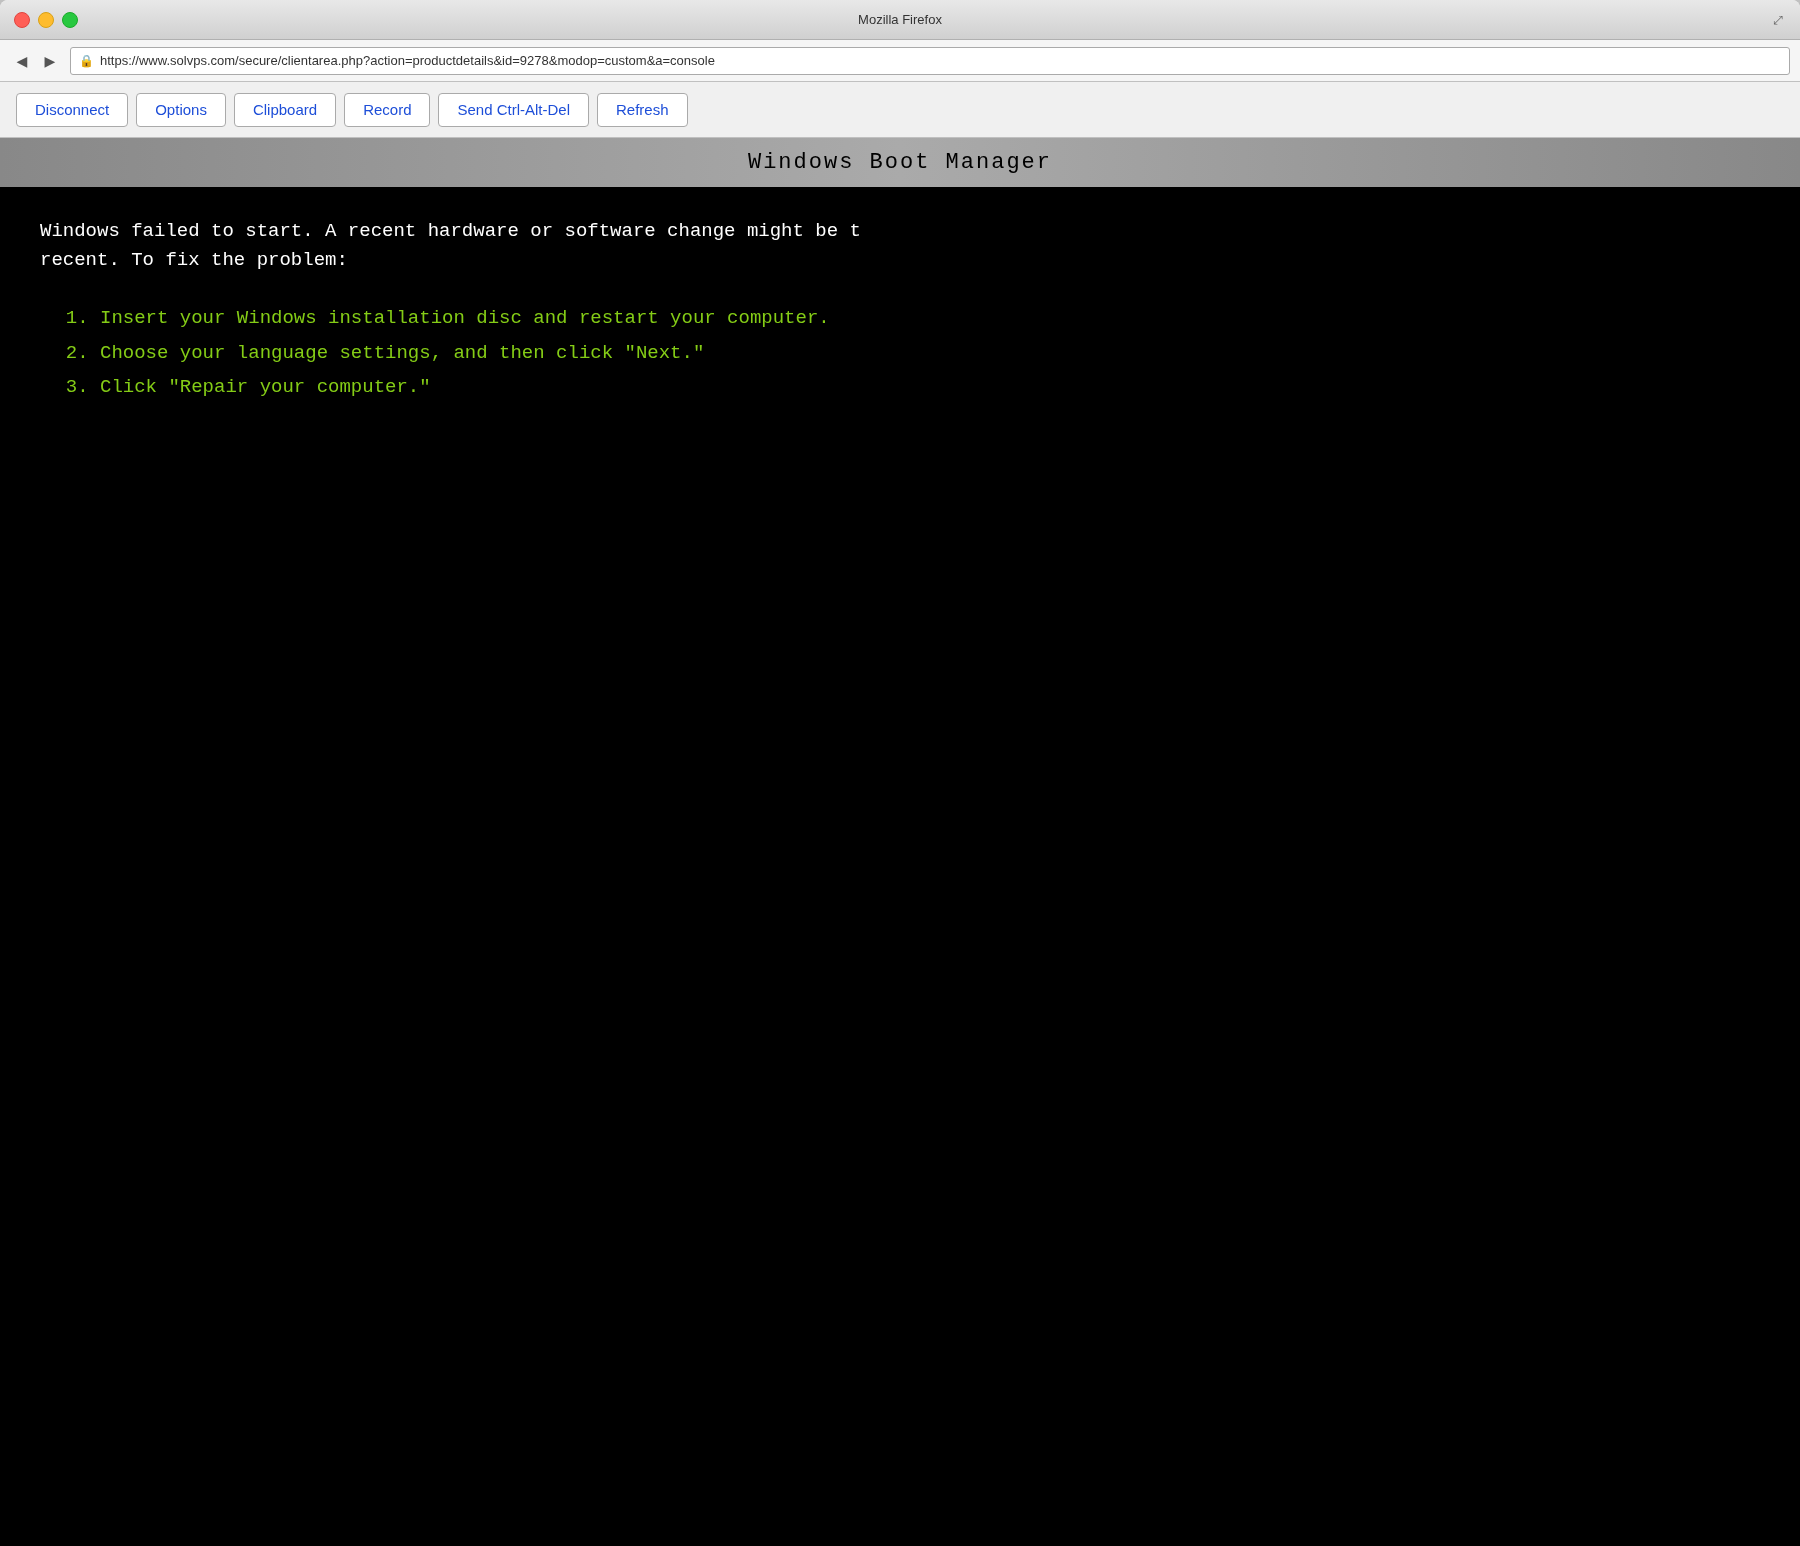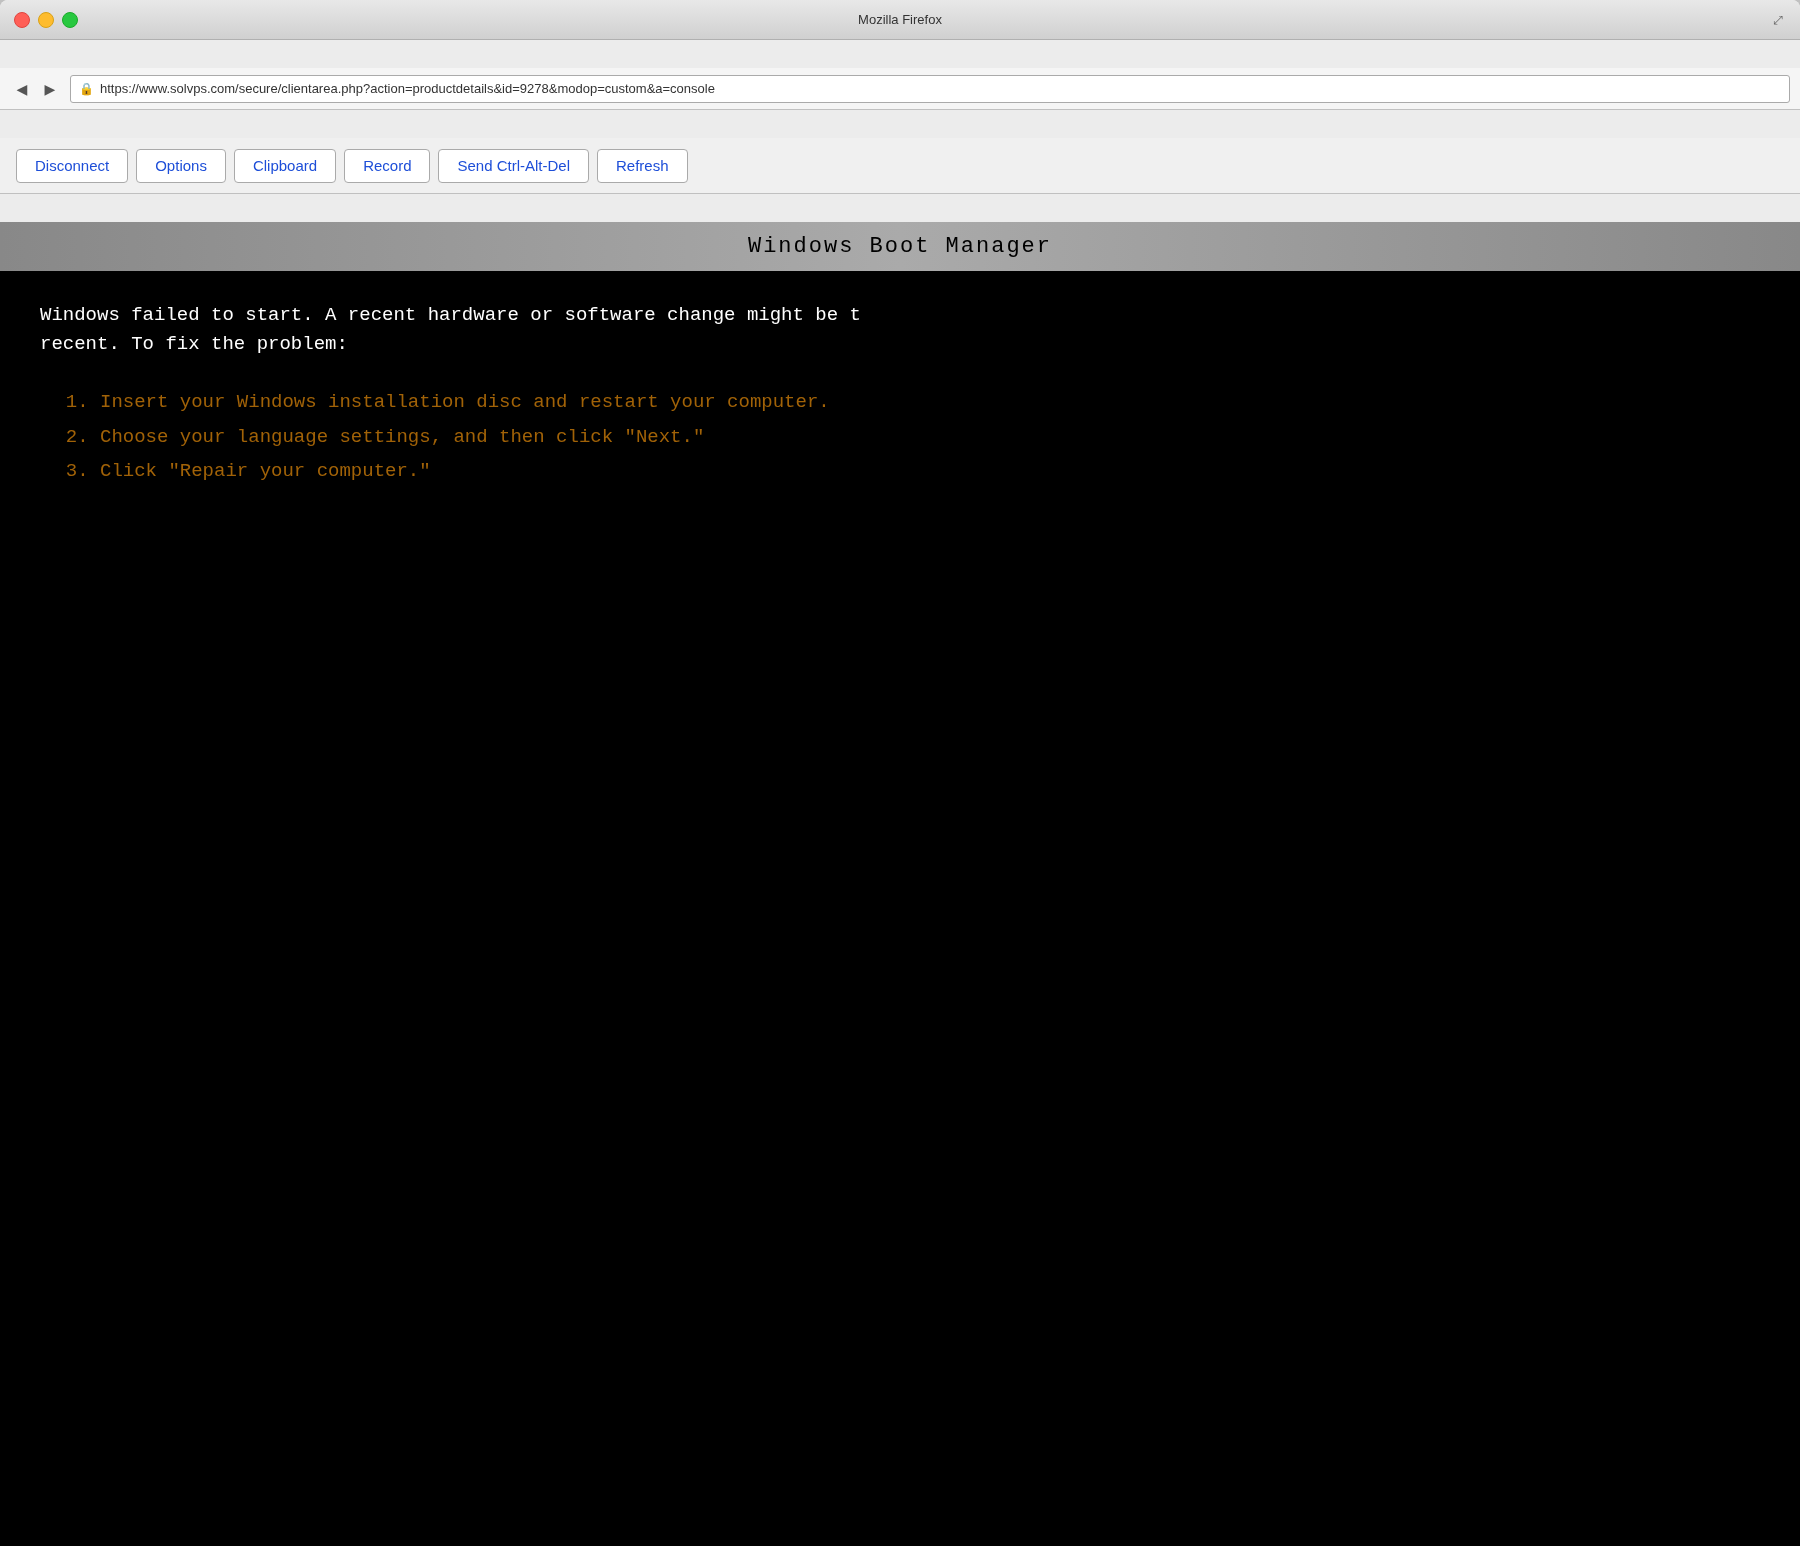--- a/index.html
+++ b/index.html
@@ -1,19 +1,18 @@
 <!DOCTYPE html>
 <html><head>
   <meta charset="utf-8">
   <style>
     * {
       margin: 0;
       padding: 0;
       box-sizing: border-box;
-      gap: 28px;
     }
 
     body {
       width: 1800px;
       height: 1546px;
       background: #c0c0c0;
       font-family: -apple-system, 'Helvetica Neue', Arial, sans-serif;
       overflow: hidden;
     }
 
@@ -197,21 +196,21 @@
     .steps-list {
       list-style: decimal;
       margin-left: 60px;
       margin-bottom: 30px;
     }
 
     .steps-list li {
       margin-bottom: 6px;
       font-family: 'Courier New', Courier, monospace;
       font-size: 19px;
-      color: #a16207;
+      color: #84cc16;
     }
 
     .if-message {
       margin-bottom: 60px;
     }
 
     .status-section {
       margin-top: 40px;
       margin-left: 60px;
     }

